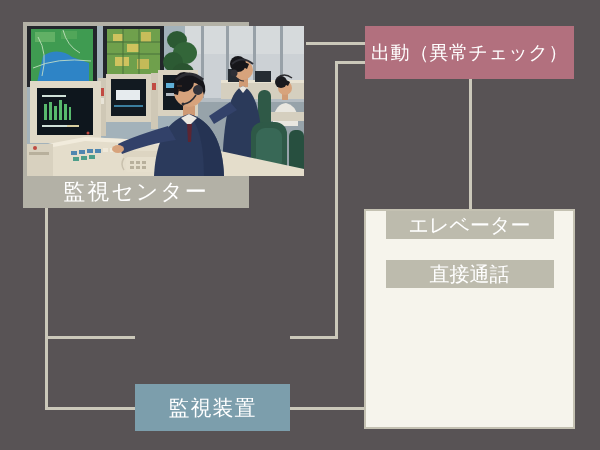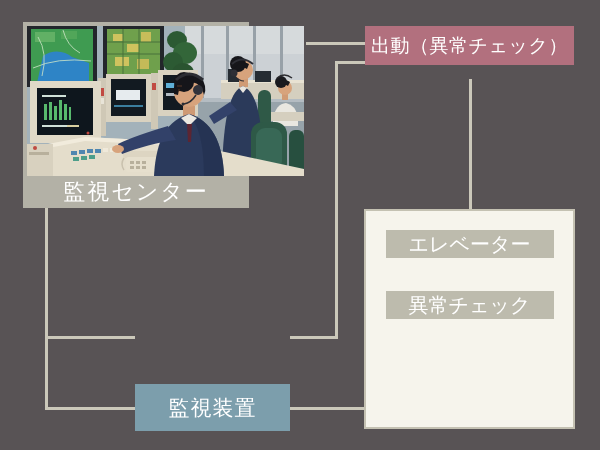--- a/index.html
+++ b/index.html
@@ -1,32 +1,32 @@
 <!DOCTYPE html>
 <html><head>
 <meta charset="utf-8">
 <style>
   html,body{margin:0;padding:0;background:#585355;}
   .canvas{position:relative;width:600px;height:450px;background:#585355;overflow:hidden;
           font-family:"DejaVu Sans","Liberation Sans",sans-serif;color:#fff;}
   .line{position:absolute;background:#cbc8ba;}
   .box{position:absolute;display:flex;align-items:center;justify-content:center;
        color:#fff;white-space:nowrap;}
-  .dispatch{left:365px;top:26px;width:209px;height:39px;background:#b2707e;font-size:19px;letter-spacing:0.5px;}
+  .dispatch{left:365px;top:26px;width:209px;height:53px;background:#b2707e;font-size:19px;letter-spacing:0.5px;}
   .blue{background:#7c9eac;font-size:21px;letter-spacing:1px;}
   .direct{left:135px;top:314px;width:155px;height:45px;}
   .device{left:135px;top:384px;width:155px;height:47px;}
   .photo-block{position:absolute;left:23px;top:22px;width:226px;height:186px;
                background:#b3b1a6;box-sizing:border-box;padding:4px 4px 0 4px;}
   .photo-svg{display:block;width:277px;height:150px;}
   .caption{height:32px;display:flex;align-items:center;justify-content:center;
            color:#fff;font-size:22px;letter-spacing:2px;white-space:nowrap;}
   .panel{position:absolute;left:364px;top:209px;width:211px;height:220px;
          background:#f6f4ec;border:2px solid #c4c1b2;box-sizing:border-box;
-         display:flex;flex-direction:column;align-items:center;padding-top:19px;gap:33px;}
+         display:flex;flex-direction:column;align-items:center;gap:21px;}
   .panel-item{width:168px;height:28px;background:#bdbbad;color:#fff;font-size:20px;
               display:flex;align-items:center;justify-content:center;flex:none;white-space:nowrap;}
 </style>
 </head>
 <body>
 
 <div class="canvas">
 
   <div class="line" style="left:306px;top:42px;width:59px;height:3px"></div>
   <div class="line" style="left:290px;top:336px;width:48px;height:3px"></div>
@@ -186,16 +186,16 @@
       </g>
     </svg>
     <div class="caption">監視センター</div>
   </div>
 
   <div class="box dispatch">出動（異常チェック）</div>
   <div class="box blue device">監視装置</div>
 
   <div class="panel">
     <div class="panel-item">エレベーター</div>
-    <div class="panel-item">異常チェック</div>
+    <div class="panel-item">直接通話</div>
   </div>
 
 </div>
 
 </body></html>

